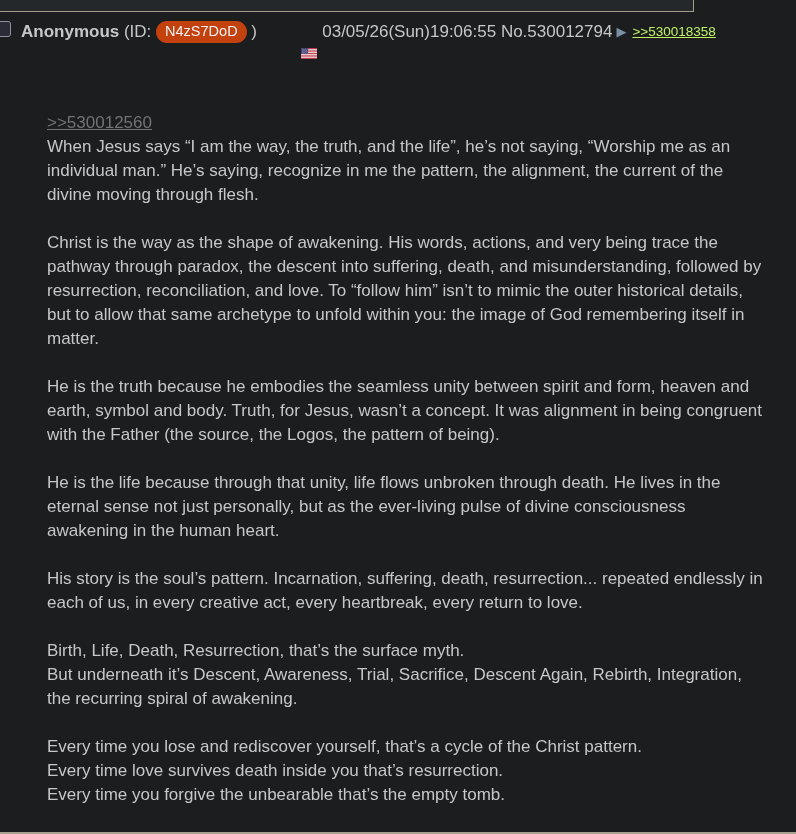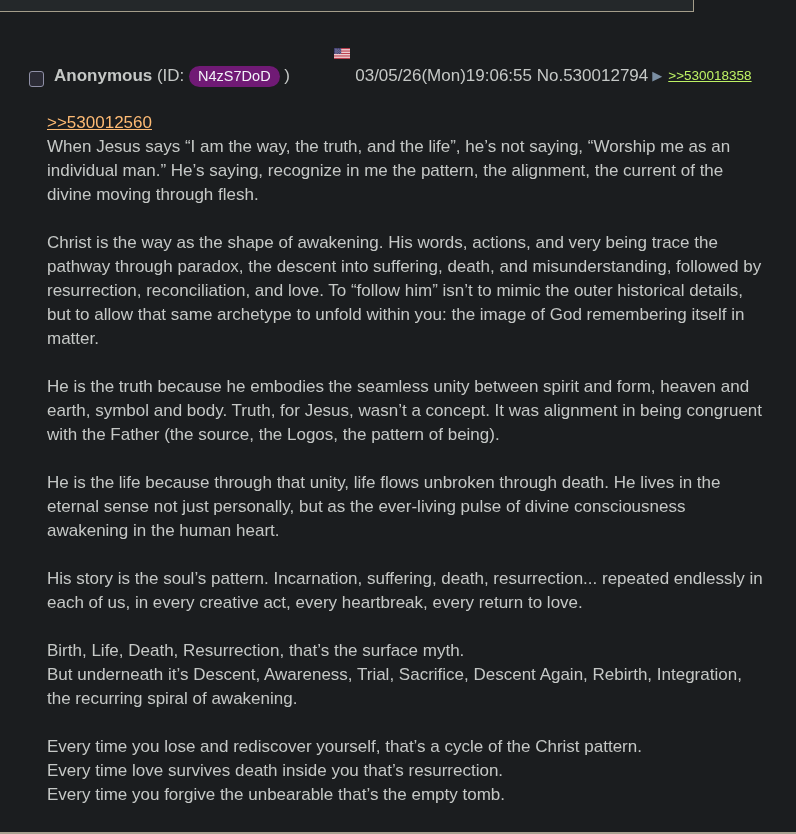--- a/index.html
+++ b/index.html
@@ -19,39 +19,38 @@
     width: 694px; height: 12px;
     background: #24282a;
     border-right: 1px solid #a49d8a;
     border-bottom: 1px solid #a49d8a;
   }
 
   .post { position: absolute; top: 21px; left: 0; width: 796px; }
 
   .post-header {
     display: flex;
-    align-items: flex-end;
+    align-items: flex-start;
     font-size: 17px;
     line-height: 22px;
     white-space: pre;
-    margin-left: 33px;
   }
   .post-checkbox {
     width: 15px; height: 16px;
     margin-left: -4px;
     margin-right: 10px;
     background: #2b2b35;
     border: 1.5px solid #8f90a6;
     border-radius: 3px;
     flex: 0 0 auto;
   }
   .poster-name { font-weight: bold; color: #c5c8c6; }
   .poster-id-pill {
     display: inline-block;
-    background: #701a75;
+    background: #c2410c;
     color: #f2f2f8;
     font-size: 14.5px;
     line-height: 15px;
     padding: 3px 9px 3.5px 9px;
     border-radius: 11px;
   }
   .flag { display: inline-block; margin: 0 1px; vertical-align: -1px; }
   .menu-arrow {
     color: #7b8fa3;
     font-size: 13px;
@@ -65,21 +64,21 @@
     cursor: pointer;
   }
   blockquote.post-message {
     margin: 24px 30px 0 47px;
     max-width: 722px;
     font-size: 17px;
     line-height: 24px;
     color: #c5c8c6;
   }
   a.quotelink {
-    color: #fdba74;
+    color: #737373;
     text-decoration: underline;
     cursor: pointer;
   }
 
   
   .bottom-divider {
     position: absolute;
     bottom: 0; left: 0;
     width: 796px; height: 2px;
     background: #a8a190;
@@ -126,21 +125,21 @@
             <circle cx="2.4" cy="4.8" r="0.45"></circle>
               <circle cx="4.4" cy="4.8" r="0.45"></circle>
               <circle cx="6.4" cy="4.8" r="0.45"></circle>
             <circle cx="1.4" cy="6" r="0.45"></circle>
               <circle cx="3.4" cy="6" r="0.45"></circle>
               <circle cx="5.4" cy="6" r="0.45"></circle>
               <circle cx="7.4" cy="6" r="0.45"></circle>
           </g>
         </svg>
       </span>
-      <span> 03/05/26(Mon)19:06:55 </span>
+      <span> 03/05/26(Sun)19:06:55 </span>
       <span>No.530012794</span>
       <span class="menu-arrow">▶</span>
       <a class="backlink">&gt;&gt;530018358</a>
     </div>
 
     <blockquote class="post-message">
       <a class="quotelink">&gt;&gt;530012560</a>
       <br>
       <span>When Jesus says “I am the way, the truth, and the life”, he’s not saying, “Worship me as an individual man.” He’s saying, recognize in me the pattern, the alignment, the current of the divine moving through flesh.<br><br>Christ is the way as the shape of awakening. His words, actions, and very being trace the pathway through paradox, the descent into suffering, death, and misunderstanding, followed by resurrection, reconciliation, and love. To “follow him” isn’t to mimic the outer historical details, but to allow that same archetype to unfold within you: the image of God remembering itself in matter.<br><br>He is the truth because he embodies the seamless unity between spirit and form, heaven and earth, symbol and body. Truth, for Jesus, wasn’t a concept. It was alignment in being congruent with the Father (the source, the Logos, the pattern of being).<br><br>He is the life because through that unity, life flows unbroken through death. He lives in the eternal sense not just personally, but as the ever-living pulse of divine consciousness awakening in the human heart.<br><br>His story is the soul’s pattern. Incarnation, suffering, death, resurrection... repeated endlessly in each of us, in every creative act, every heartbreak, every return to love.<br><br>Birth, Life, Death, Resurrection, that’s the surface myth.<br>But underneath it’s Descent, Awareness, Trial, Sacrifice, Descent Again, Rebirth, Integration, the recurring spiral of awakening.<br><br>Every time you lose and rediscover yourself, that’s a cycle of the Christ pattern.<br>Every time love survives death inside you that’s resurrection.<br>Every time you forgive the unbearable that’s the empty tomb.</span>
     </blockquote>

